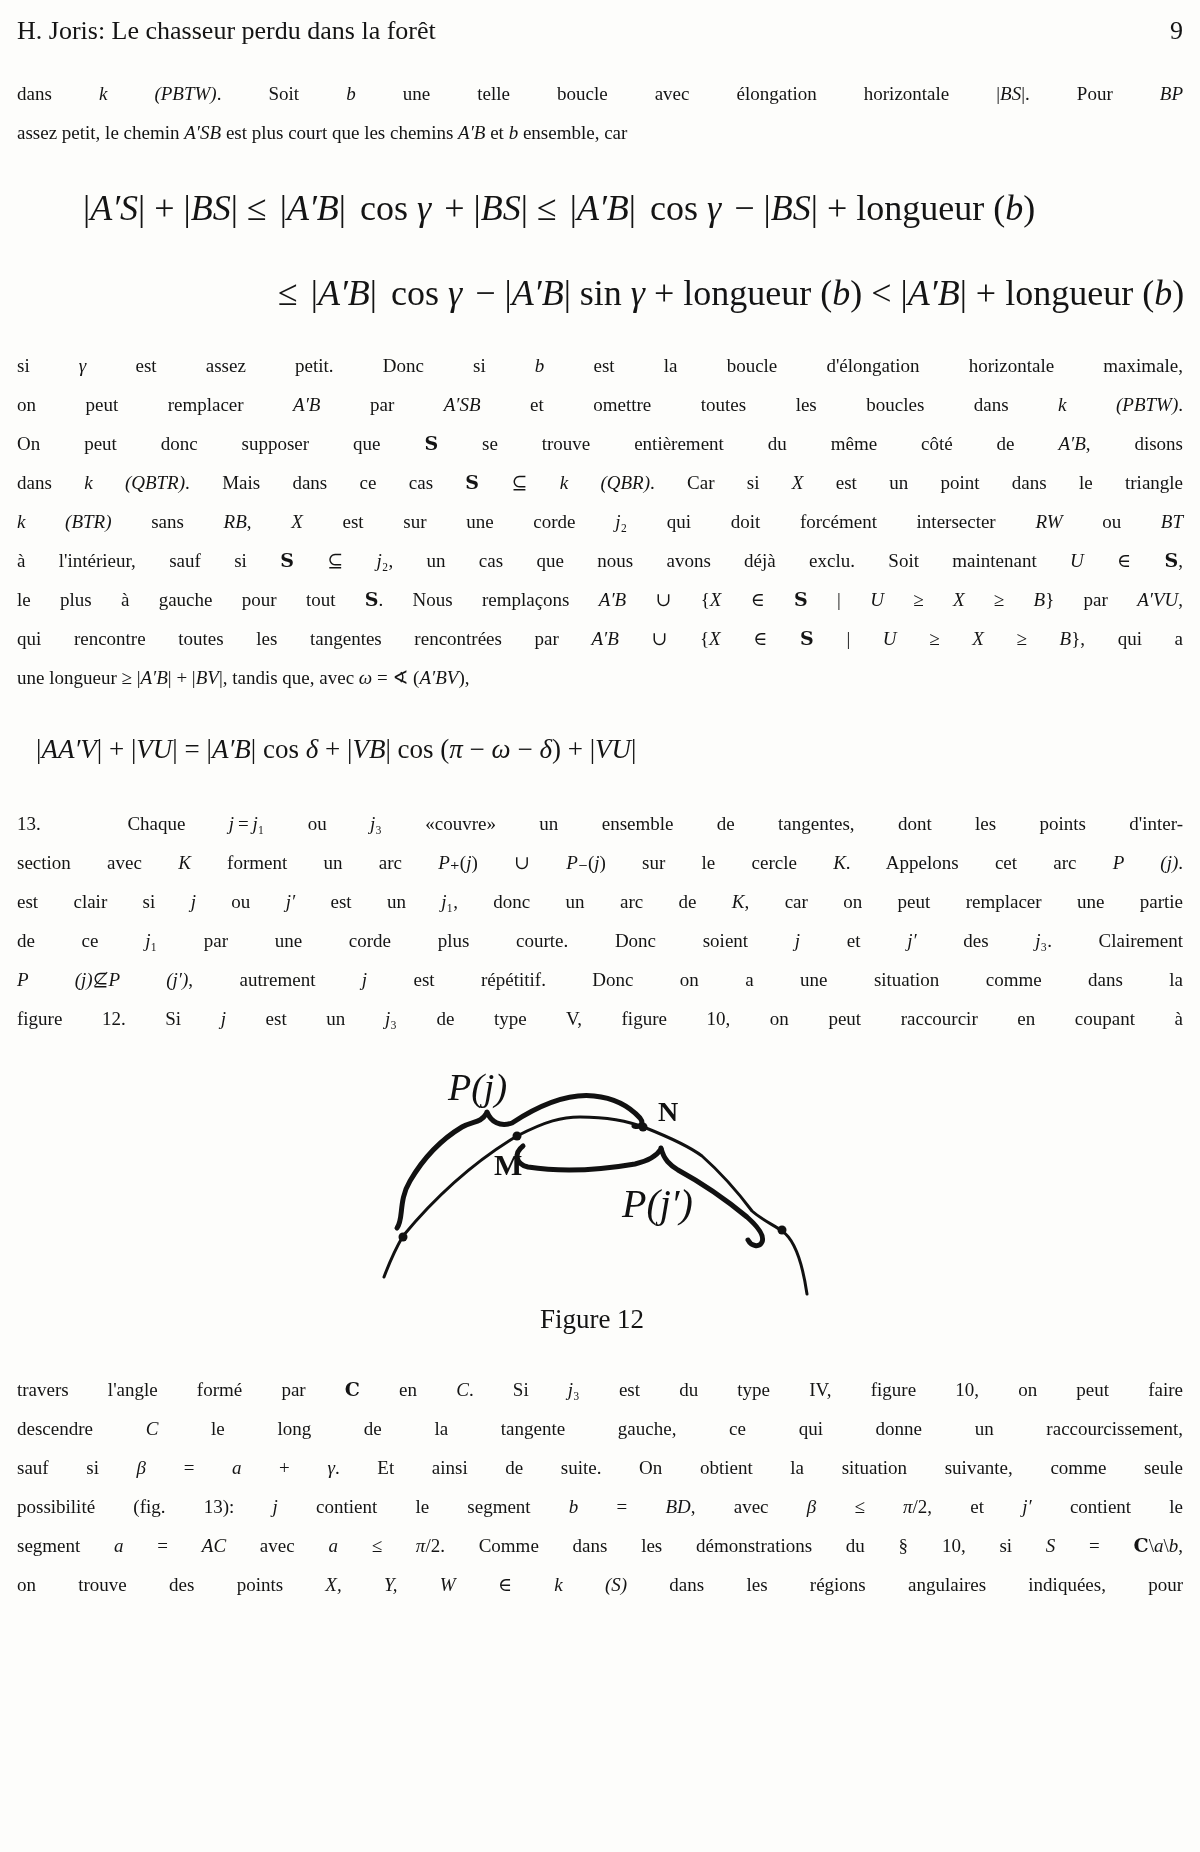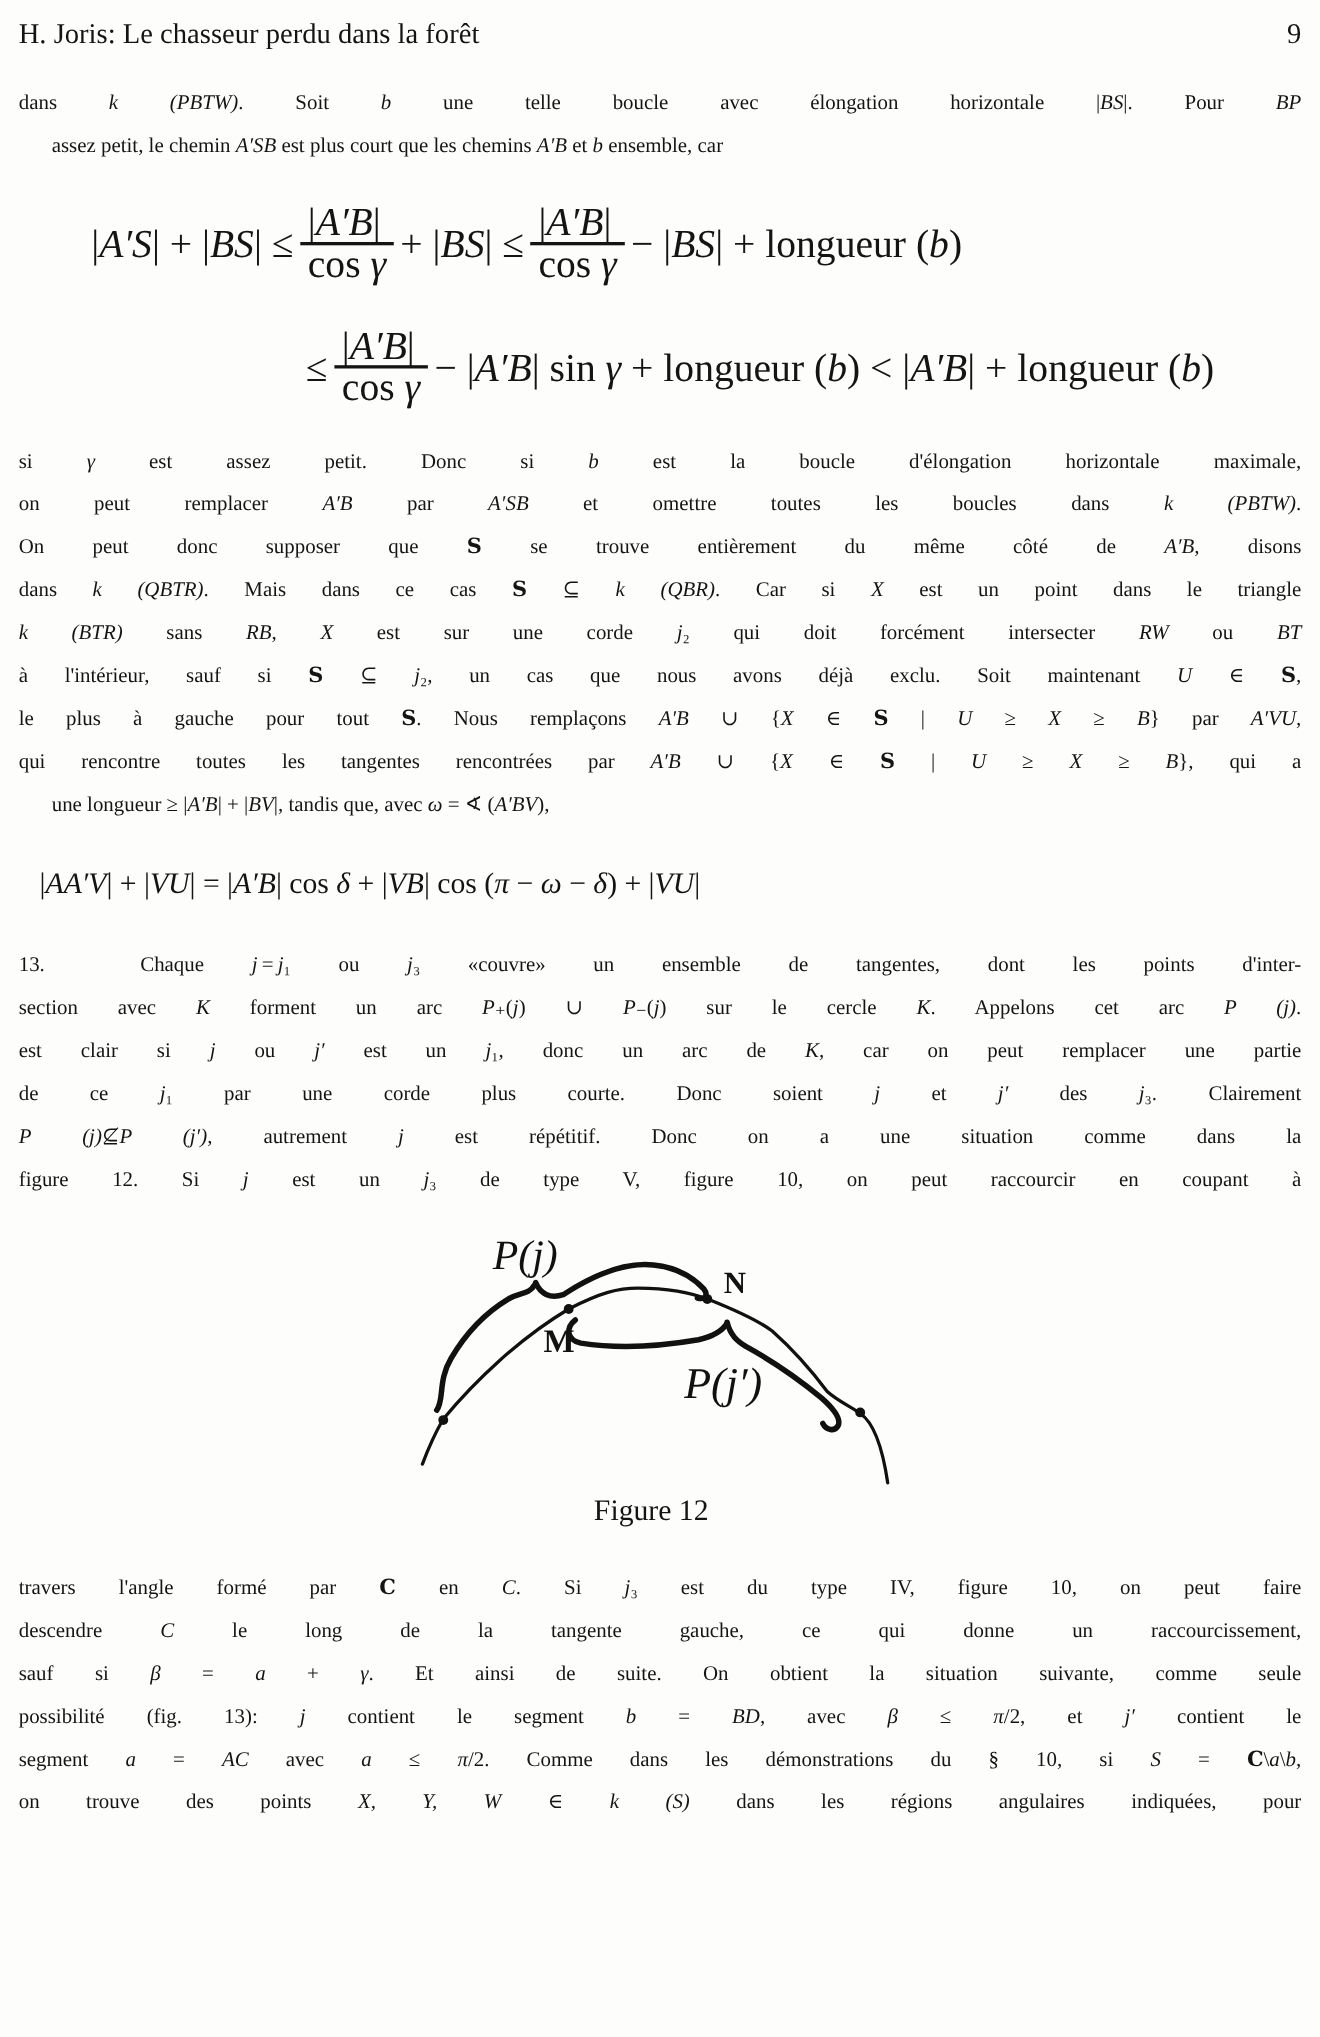--- a/index.html
+++ b/index.html
@@ -8,35 +8,35 @@
     background:#fdfdfb;color:#141414;
     font-family:"Liberation Serif","DejaVu Serif","DejaVu Sans",serif;
   }
   .page{box-sizing:border-box;width:1200px;height:1852px;padding:14px 17px 0 17px;}
   .running-header{
     display:flex;justify-content:space-between;align-items:baseline;
     font-size:26px;line-height:34px;
   }
   .para{font-size:19px;line-height:39px;}
   .para .line{text-align:justify;text-align-last:justify;white-space:nowrap;}
-  .para .line.last{text-align-last:left;margin-left:30px;}
+  .para .line.last{text-align-last:left;}
   i{font-style:italic;}
   .frak{font-family:"DejaVu Serif",serif;font-weight:700;}
   .para1{margin-top:26px;}
   .para2{margin-top:32px;}
   .para3{margin-top:34px;}
   .para13{margin-top:35px;}
   .para14{margin-top:31px;}
   
   .display1{margin-top:35px;font-size:36px;}
   .eqrow{display:flex;align-items:center;}
   .eqrow>span{white-space:pre;}
   .d1l1{margin-left:66px;}
   .d1l2{margin-top:43px;margin-left:261px;}
-  .frac{display:inline-flex;flex-direction:column;align-items:flex-start;padding:0 6px;}
+  .frac{display:inline-flex;align-items:center;padding:0 6px;}
   .frac .num,.frac .den{line-height:31px;padding:0 7px;white-space:pre;}
   .frac .bar{align-self:stretch;height:3px;background:#141414;margin:2px 0;}
   .display2{margin-top:33px;font-size:27px;}
   .eqline{line-height:39px;white-space:pre;}
   .d2l1{margin-left:19px;}
   .d2l2{margin-left:280px;}
   
   .figure-block{margin-top:27px;margin-left:-17px;width:1200px;}
   .figure-block svg{display:block;}
   .fig-caption{font-size:27px;line-height:39px;text-align:center;padding-right:16px;}

